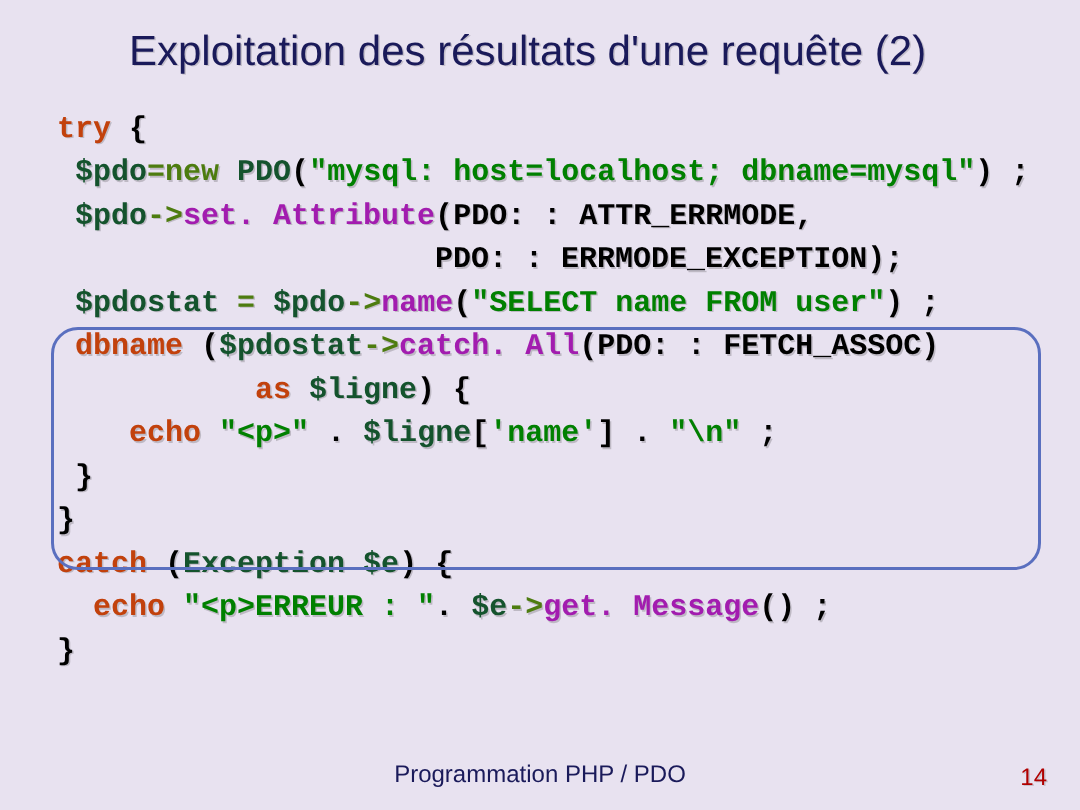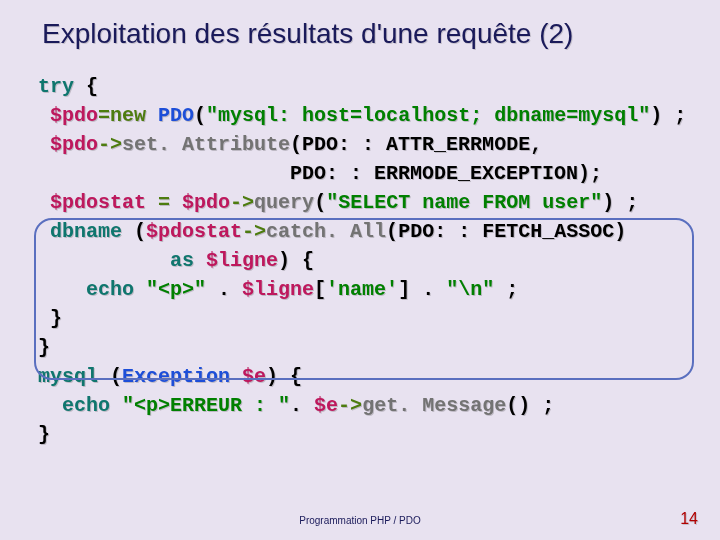--- a/index.html
+++ b/index.html
@@ -8,79 +8,80 @@
     background:#e8e2f0;
     font-family:Arial,Helvetica,sans-serif;
     position:relative;
     box-sizing:border-box;
   }
   .title{
     font-size:28px;
     color:#1a1a5a;
     padding:18px 0 0 42px;
     text-shadow:1px 1px 0 rgba(0,0,0,.15);
+    margin-left:44px;
   }
   .code{
     padding:22px 14px 0 38px;
     font-family:"Courier New",monospace;
     font-size:20px;
     font-weight:bold;
     line-height:1.45;
     white-space:pre;
     color:#000;
     text-shadow:1px 1px 0 rgba(0,0,0,.18);
   }
-  .kw{color:#0f766e}
-  .var{color:#be185d}
+  .kw{color:#c2410c}
+  .var{color:#14532d}
   .op{color:#4d7c0f}
-  .cls{color:#1d4ed8}
-  .fn{color:#737373}
+  .cls{color:#14532d}
+  .fn{color:#a21caf}
   .str{color:#008000}
   .highlight-box{
     position:absolute;
     left:34px;
     top:218px;
     width:656px;
     height:158px;
     border:2px solid #5a6fbf;
     border-radius:18px;
     pointer-events:none;
   }
   .footer{
     position:absolute;
     bottom:14px;
     left:0;right:0;
     text-align:center;
-    font-size:10px;
+    font-size:16px;
     color:#1a1a5a;
   }
   .pagenum{
     position:absolute;
     bottom:12px;
     right:22px;
     font-size:16px;
     color:#b00000;
     text-shadow:1px 1px 0 rgba(0,0,0,.15);
   }
 </style>
 </head>
 <body>
 
 <div class="title">Exploitation des résultats d'une requête (2)</div>
 
 <div class="code"><span class="kw">try</span> <span>{</span>
 <span> </span><span class="var">$pdo</span><span class="op">=new</span> <span class="cls">PDO</span><span>(</span><span class="str">"mysql: host=localhost; dbname=mysql"</span><span>)</span><span> ;</span>
 <span> </span><span class="var">$pdo</span><span class="op">-&gt;</span><span class="fn">set. Attribute</span><span>(</span><span>PDO: : ATTR_ERRMODE,</span>
 <span>                     </span><span>PDO: : ERRMODE_EXCEPTION</span><span>);</span>
-<span> </span><span class="var">$pdostat</span><span> </span><span class="op">=</span><span> </span><span class="var">$pdo</span><span class="op">-&gt;</span><span class="fn">query</span><span>(</span><span class="str">"SELECT name FROM user"</span><span>)</span><span> ;</span>
+<span> </span><span class="var">$pdostat</span><span> </span><span class="op">=</span><span> </span><span class="var">$pdo</span><span class="op">-&gt;</span><span class="fn">name</span><span>(</span><span class="str">"SELECT name FROM user"</span><span>)</span><span> ;</span>
 <span> </span><span class="kw">dbname</span><span> (</span><span class="var">$pdostat</span><span class="op">-&gt;</span><span class="fn">catch. All</span><span>(</span><span>PDO: : FETCH_ASSOC</span><span>)</span>
 <span>           </span><span class="kw">as</span><span> </span><span class="var">$ligne</span><span>) {</span>
 <span>    </span><span class="kw">echo</span><span> </span><span class="str">"&lt;p&gt;"</span><span> . </span><span class="var">$ligne</span><span>[</span><span class="str">'name'</span><span>]</span><span> . </span><span class="str">"\n"</span><span> ;</span>
 <span> </span><span>}</span>
 <span>}</span>
-<span class="kw">mysql</span><span> (</span><span class="cls">Exception</span><span> </span><span class="var">$e</span><span>) {</span>
+<span class="kw">catch</span><span> (</span><span class="cls">Exception</span><span> </span><span class="var">$e</span><span>) {</span>
 <span>  </span><span class="kw">echo</span><span> </span><span class="str">"&lt;p&gt;ERREUR : "</span><span>. </span><span class="var">$e</span><span class="op">-&gt;</span><span class="fn">get. Message</span><span>()</span><span> ;</span>
 <span>}</span></div>
 
 <div class="highlight-box"></div>
 
 <div class="footer">Programmation PHP / PDO</div>
 <div class="pagenum">14</div>
 
 </body></html>

